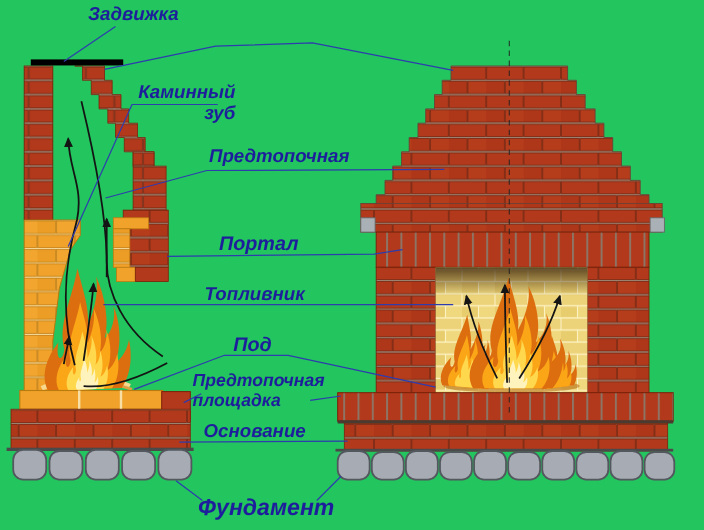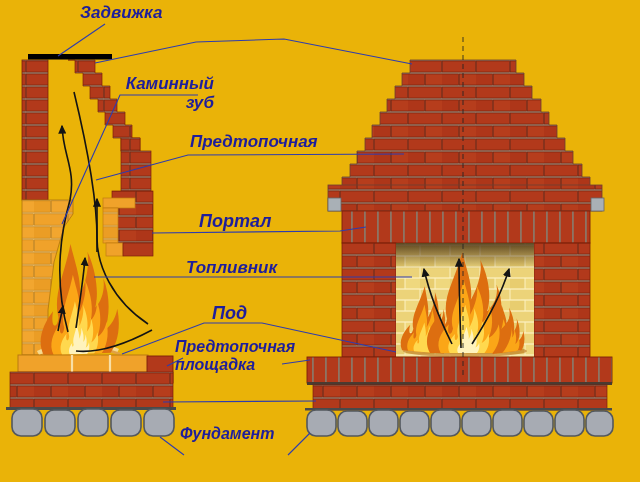--- a/index.html
+++ b/index.html
@@ -1,30 +1,30 @@
 <!DOCTYPE html>
 <html><head>
 <meta charset="utf-8">
 <style>
   html,body{margin:0;padding:0;background:#ffffff;}
-  #stage{position:relative;width:640px;height:482px;background:#eab308;overflow:hidden;
+  #stage{position:relative;width:640px;height:482px;background:#22c55e;overflow:hidden;
          font-family:"Liberation Sans",sans-serif;}
   #diagram-svg{position:absolute;left:0;top:0;}
   .lbl{position:absolute;font-style:italic;font-weight:bold;color:#1e1e9c;
        white-space:nowrap;line-height:1.12;}
   #lbl-zadvizhka   {left:80px;  top:3px;   font-size:17px;}
   #lbl-dymohod     {left:197px; top:15px;  font-size:18px;}
   #lbl-kaminny-zub {left:112px; top:74px;  width:102px; font-size:17px; white-space:normal; text-align:right;}
   #lbl-dymosbornik {left:190px; top:132px; font-size:17px;}
   #lbl-portal      {left:199px; top:211px; font-size:18px;}
   #lbl-toplivnik   {left:186px; top:258px; font-size:17px;}
   #lbl-pod         {left:212px; top:303px; font-size:18px;text-align:center;}
   #lbl-predtopochnaya{left:175px;top:338px;width:134px; font-size:16px; white-space:normal; text-align:left;}
   #lbl-osnovanie   {left:185px; top:382px; font-size:17px;}
-  #lbl-fundament   {left:180px; top:425px; font-size:16px;}
+  #lbl-fundament   {left:180px; top:450px; font-size:21px;}
 </style>
 </head>
 <body>
 
 <div id="stage">
 <svg id="diagram-svg" width="640" height="482" viewBox="0 0 640 482">
   <defs>
     <pattern id="pbrR" width="34" height="26" patternUnits="userSpaceOnUse" patternTransform="translate(0,8)">
       <rect width="34" height="26" fill="#9a8170"></rect>
       <rect x="0.5" y="1" width="33" height="11" fill="#b2391b" stroke="#7c2009" stroke-width="0.7"></rect>
@@ -187,14 +187,15 @@
   </g>
 </svg>
 
   <div class="lbl" id="lbl-zadvizhka">Задвижка</div>
   <div class="lbl" id="lbl-kaminny-zub">Каминный зуб</div>
   <div class="lbl" id="lbl-dymosbornik">Предтопочная</div>
   <div class="lbl" id="lbl-toplivnik">Топливник</div>
   <div class="lbl" id="lbl-portal">Портал</div>
   <div class="lbl" id="lbl-pod">Под</div>
   <div class="lbl" id="lbl-predtopochnaya">Предтопочная площадка</div>
+  <div class="lbl" id="lbl-osnovanie">Основание</div>
   <div class="lbl" id="lbl-fundament">Фундамент</div>
 </div>
 
 </body></html>

